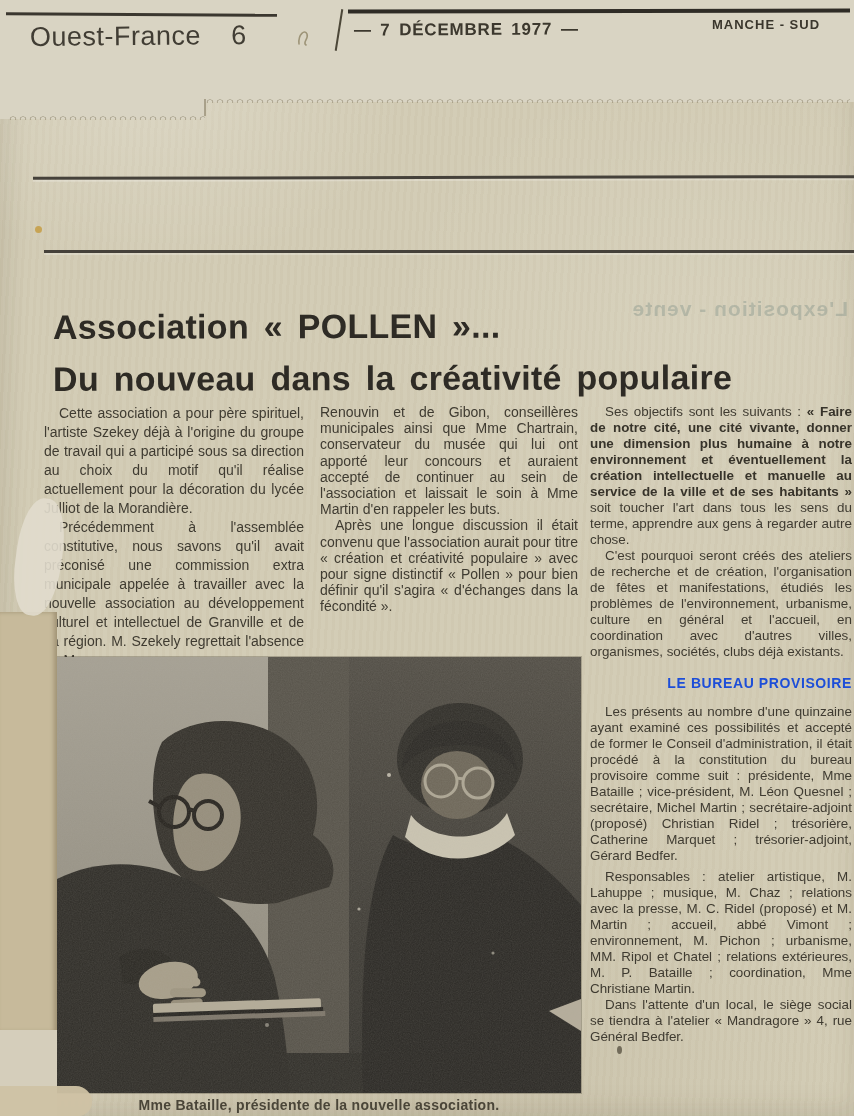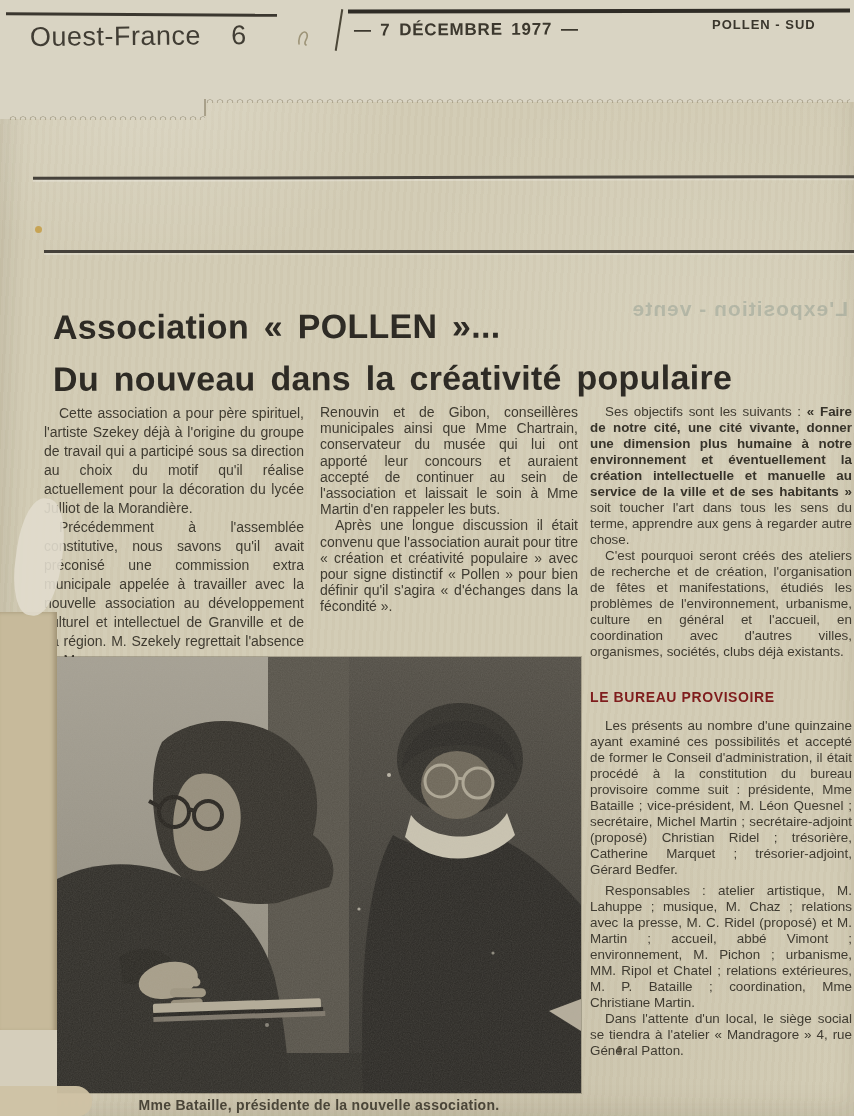--- a/index.html
+++ b/index.html
@@ -56,21 +56,21 @@
             font-weight:700;letter-spacing:.3px;word-spacing:5px;color:var(--headline-ink);transform:rotate(-.15deg);}
 
   
   .col{position:absolute;top:404px;text-align:justify;}
   .col p{margin:0;text-indent:15px;}
   .col p.no-indent{text-indent:0;}
   .col-1{left:44px;width:260px;font-size:14px;line-height:19px;}
   .col-2{left:320px;width:258px;font-size:14px;line-height:16.2px;}
   .col-3{left:590px;width:262px;font-size:13.4px;line-height:16px;}
   .col-3 strong{font-weight:700;color:#37332a;}
-  .col-3 h3{margin:29px 0 13px;font-size:14px;font-weight:700;letter-spacing:.6px;text-align:left;color:#7f1d1d;}
+  .col-3 h3{margin:15px 0 13px;font-size:14px;font-weight:700;letter-spacing:.6px;text-align:right;color:#1d4ed8;}
   .col-3 p.gap-top{margin-top:5px;}
 
   
   .photo{position:absolute;left:57px;top:657px;width:524px;height:488px;margin:0;}
   .photo svg{display:block;outline:1px solid rgba(40,35,25,.25);}
   .photo figcaption{position:absolute;left:0;top:440px;width:524px;text-align:center;
         font-size:14px;font-weight:700;letter-spacing:.3px;color:#4a4538;}
 
   
   .backing-left{position:absolute;left:0;top:612px;width:57px;height:420px;background:var(--backing);box-shadow:inset -3px 0 4px rgba(90,75,45,.35);}
@@ -95,21 +95,21 @@
     <span>Ouest-France</span><span class="pageno">6</span>
   </div>
   <div class="pen-mark">
     <svg width="18" height="24" viewBox="0 0 18 24">
         <path d="M3,18 C2,8 9,3 11,8 C13,13 6,16 10,19" fill="none" stroke="#8a7f5f" stroke-width="1.6" stroke-linecap="round"></path>
       </svg>
   </div>
   <div class="scrap-divider"></div>
   <div class="rule-masthead-right"></div>
   <div class="masthead-date">— 7 DÉCEMBRE 1977 —</div>
-  <div class="masthead-edition">POLLEN - SUD</div>
+  <div class="masthead-edition">MANCHE - SUD</div>
 
   <div class="rule-a"></div>
   <div class="rule-b"></div>
   <div class="dot-speck"></div>
 
   <div class="ghost">L'exposition - vente</div>
 
   <h1 class="headline">
     <span>Association « POLLEN »...</span><br>
     <span>Du nouveau dans la créativité populaire</span>
@@ -126,21 +126,21 @@
   </div>
 
   <div class="col col-3">
     <p><span>Ses objectifs sont les suivants :</span>
       <strong>« Faire de notre cité, une cité vivante, donner une dimension plus humaine à notre environnement et éventuellement la création intellectuelle et manuelle au service de la ville et de ses habitants »</strong>
       <span>soit toucher l'art dans tous les sens du terme, apprendre aux gens à regarder autre chose.</span></p>
     <p>C'est pourquoi seront créés des ateliers de recherche et de création, l'organisation de fêtes et manifestations, étudiés les problèmes de l'environnement, urbanisme, culture en général et l'accueil, en coordination avec d'autres villes, organismes, sociétés, clubs déjà existants.</p>
     <h3>LE BUREAU PROVISOIRE</h3>
     <p>Les présents au nombre d'une quinzaine ayant examiné ces possibilités et accepté de former le Conseil d'administration, il était procédé à la constitution du bureau provisoire comme suit : présidente, Mme Bataille ; vice-président, M. Léon Quesnel ; secrétaire, Michel Martin ; secrétaire-adjoint (proposé) Christian Ridel ; trésorière, Catherine Marquet ; trésorier-adjoint, Gérard Bedfer.</p>
     <p class="gap-top">Responsables : atelier artistique, M. Lahuppe ; musique, M. Chaz ; relations avec la presse, M. C. Ridel (proposé) et M. Martin ; accueil, abbé Vimont ; environnement, M. Pichon ; urbanisme, MM. Ripol et Chatel ; relations extérieures, M. P. Bataille ; coordination, Mme Christiane Martin.</p>
-    <p>Dans l'attente d'un local, le siège social se tiendra à l'atelier « Mandragore » 4, rue Général Patton.</p>
+    <p>Dans l'attente d'un local, le siège social se tiendra à l'atelier « Mandragore » 4, rue Général Bedfer.</p>
   </div>
 
   <figure class="photo">
     <svg width="524" height="436" viewBox="0 0 524 436" preserveAspectRatio="none">
       <defs>
         <linearGradient id="gDark" x1="0" y1="0" x2="0" y2="1">
           <stop offset="0" stop-color="#524e46"></stop>
             <stop offset="1" stop-color="#35332e"></stop>
         </linearGradient>
         <linearGradient id="gWall" x1="0" y1="0" x2="0" y2="1">

